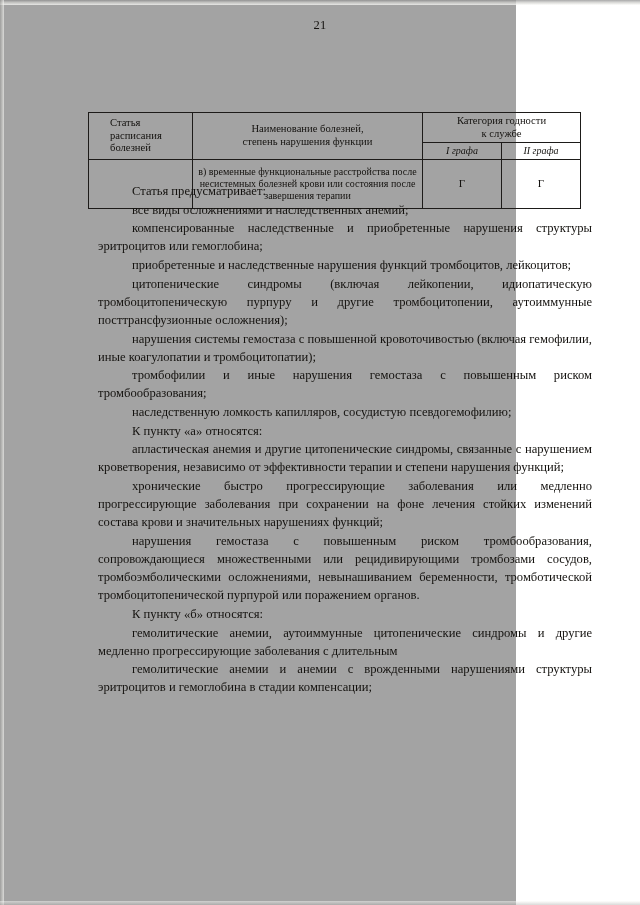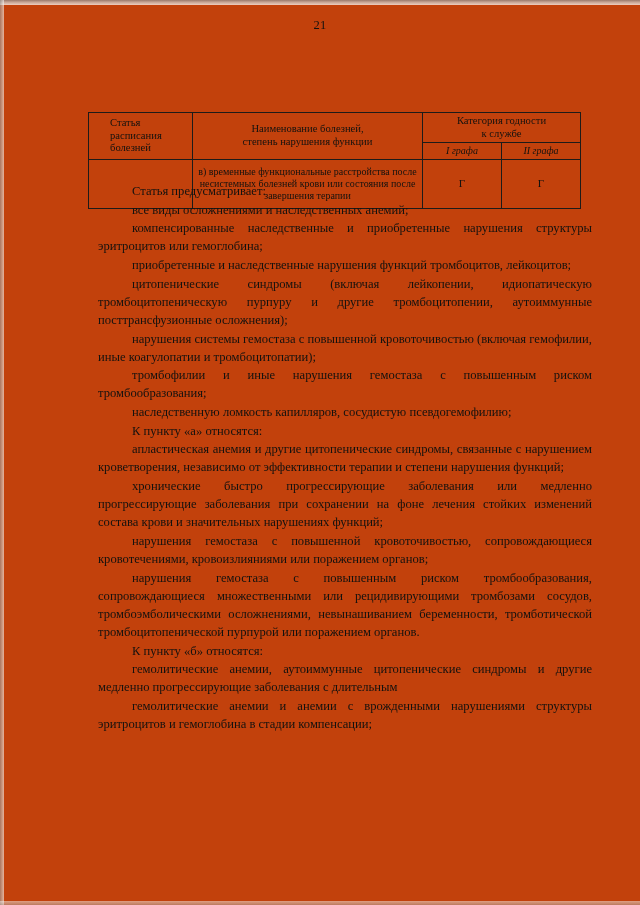--- a/index.html
+++ b/index.html
@@ -12,23 +12,23 @@
     height: 905px;
     font-family: "Liberation Serif", serif;
     color: #14120f;
     position: relative;
     overflow: hidden;
   }
   .page {
     position: absolute;
     left: 0;
     top: 0;
-    width: 640px;
+    width: 516px;
     height: 905px;
-    background: #c2410c;
+    background: #a3a3a3;
   }
   
   .scan-edge-top {
     position: absolute;
     left: 0; top: 0; width: 640px; height: 5px;
     background: linear-gradient(180deg,#8c8c8c 0%, #c9c9c6 45%, #fdfdfb 100%);
     opacity: .75;
   }
   .scan-edge-left {
     position: absolute;
@@ -164,19 +164,18 @@
     <p>все виды осложнениями и наследственных анемий;</p>
     <p>компенсированные наследственные и приобретенные нарушения структуры эритроцитов или гемоглобина;</p>
     <p>приобретенные и наследственные нарушения функций тромбоцитов, лейкоцитов;</p>
     <p>цитопенические синдромы (включая лейкопении, идиопатическую тромбоцитопеническую пурпуру и другие тромбоцитопении, аутоиммунные посттрансфузионные осложнения);</p>
     <p>нарушения системы гемостаза с повышенной кровоточивостью (включая гемофилии, иные коагулопатии и тромбоцитопатии);</p>
     <p>тромбофилии и иные нарушения гемостаза с повышенным риском тромбообразования;</p>
     <p>наследственную ломкость капилляров, сосудистую псевдогемофилию;</p>
     <p class="nojust">К пункту «а» относятся:</p>
     <p>апластическая анемия и другие цитопенические синдромы, связанные с нарушением кроветворения, независимо от эффективности терапии и степени нарушения функций;</p>
     <p>хронические быстро прогрессирующие заболевания или медленно прогрессирующие заболевания при сохранении на фоне лечения стойких изменений состава крови и значительных нарушениях функций;</p>
-    <p>нарушения гемостаза с повышенной кровоточивостью, сопровождающиеся кровотечениями, кровоизлияниями или поражением органов;</p>
     <p>нарушения гемостаза с повышенным риском тромбообразования, сопровождающиеся множественными или рецидивирующими тромбозами сосудов, тромбоэмболическими осложнениями, невынашиванием беременности, тромботической тромбоцитопенической пурпурой или поражением органов.</p>
     <p class="nojust">К пункту «б» относятся:</p>
     <p>гемолитические анемии, аутоиммунные цитопенические синдромы и другие медленно прогрессирующие заболевания с длительным</p>
     <p>гемолитические анемии и анемии с врожденными нарушениями структуры эритроцитов и гемоглобина в стадии компенсации;</p>
   </div>
 </div>
 
 </body></html>

